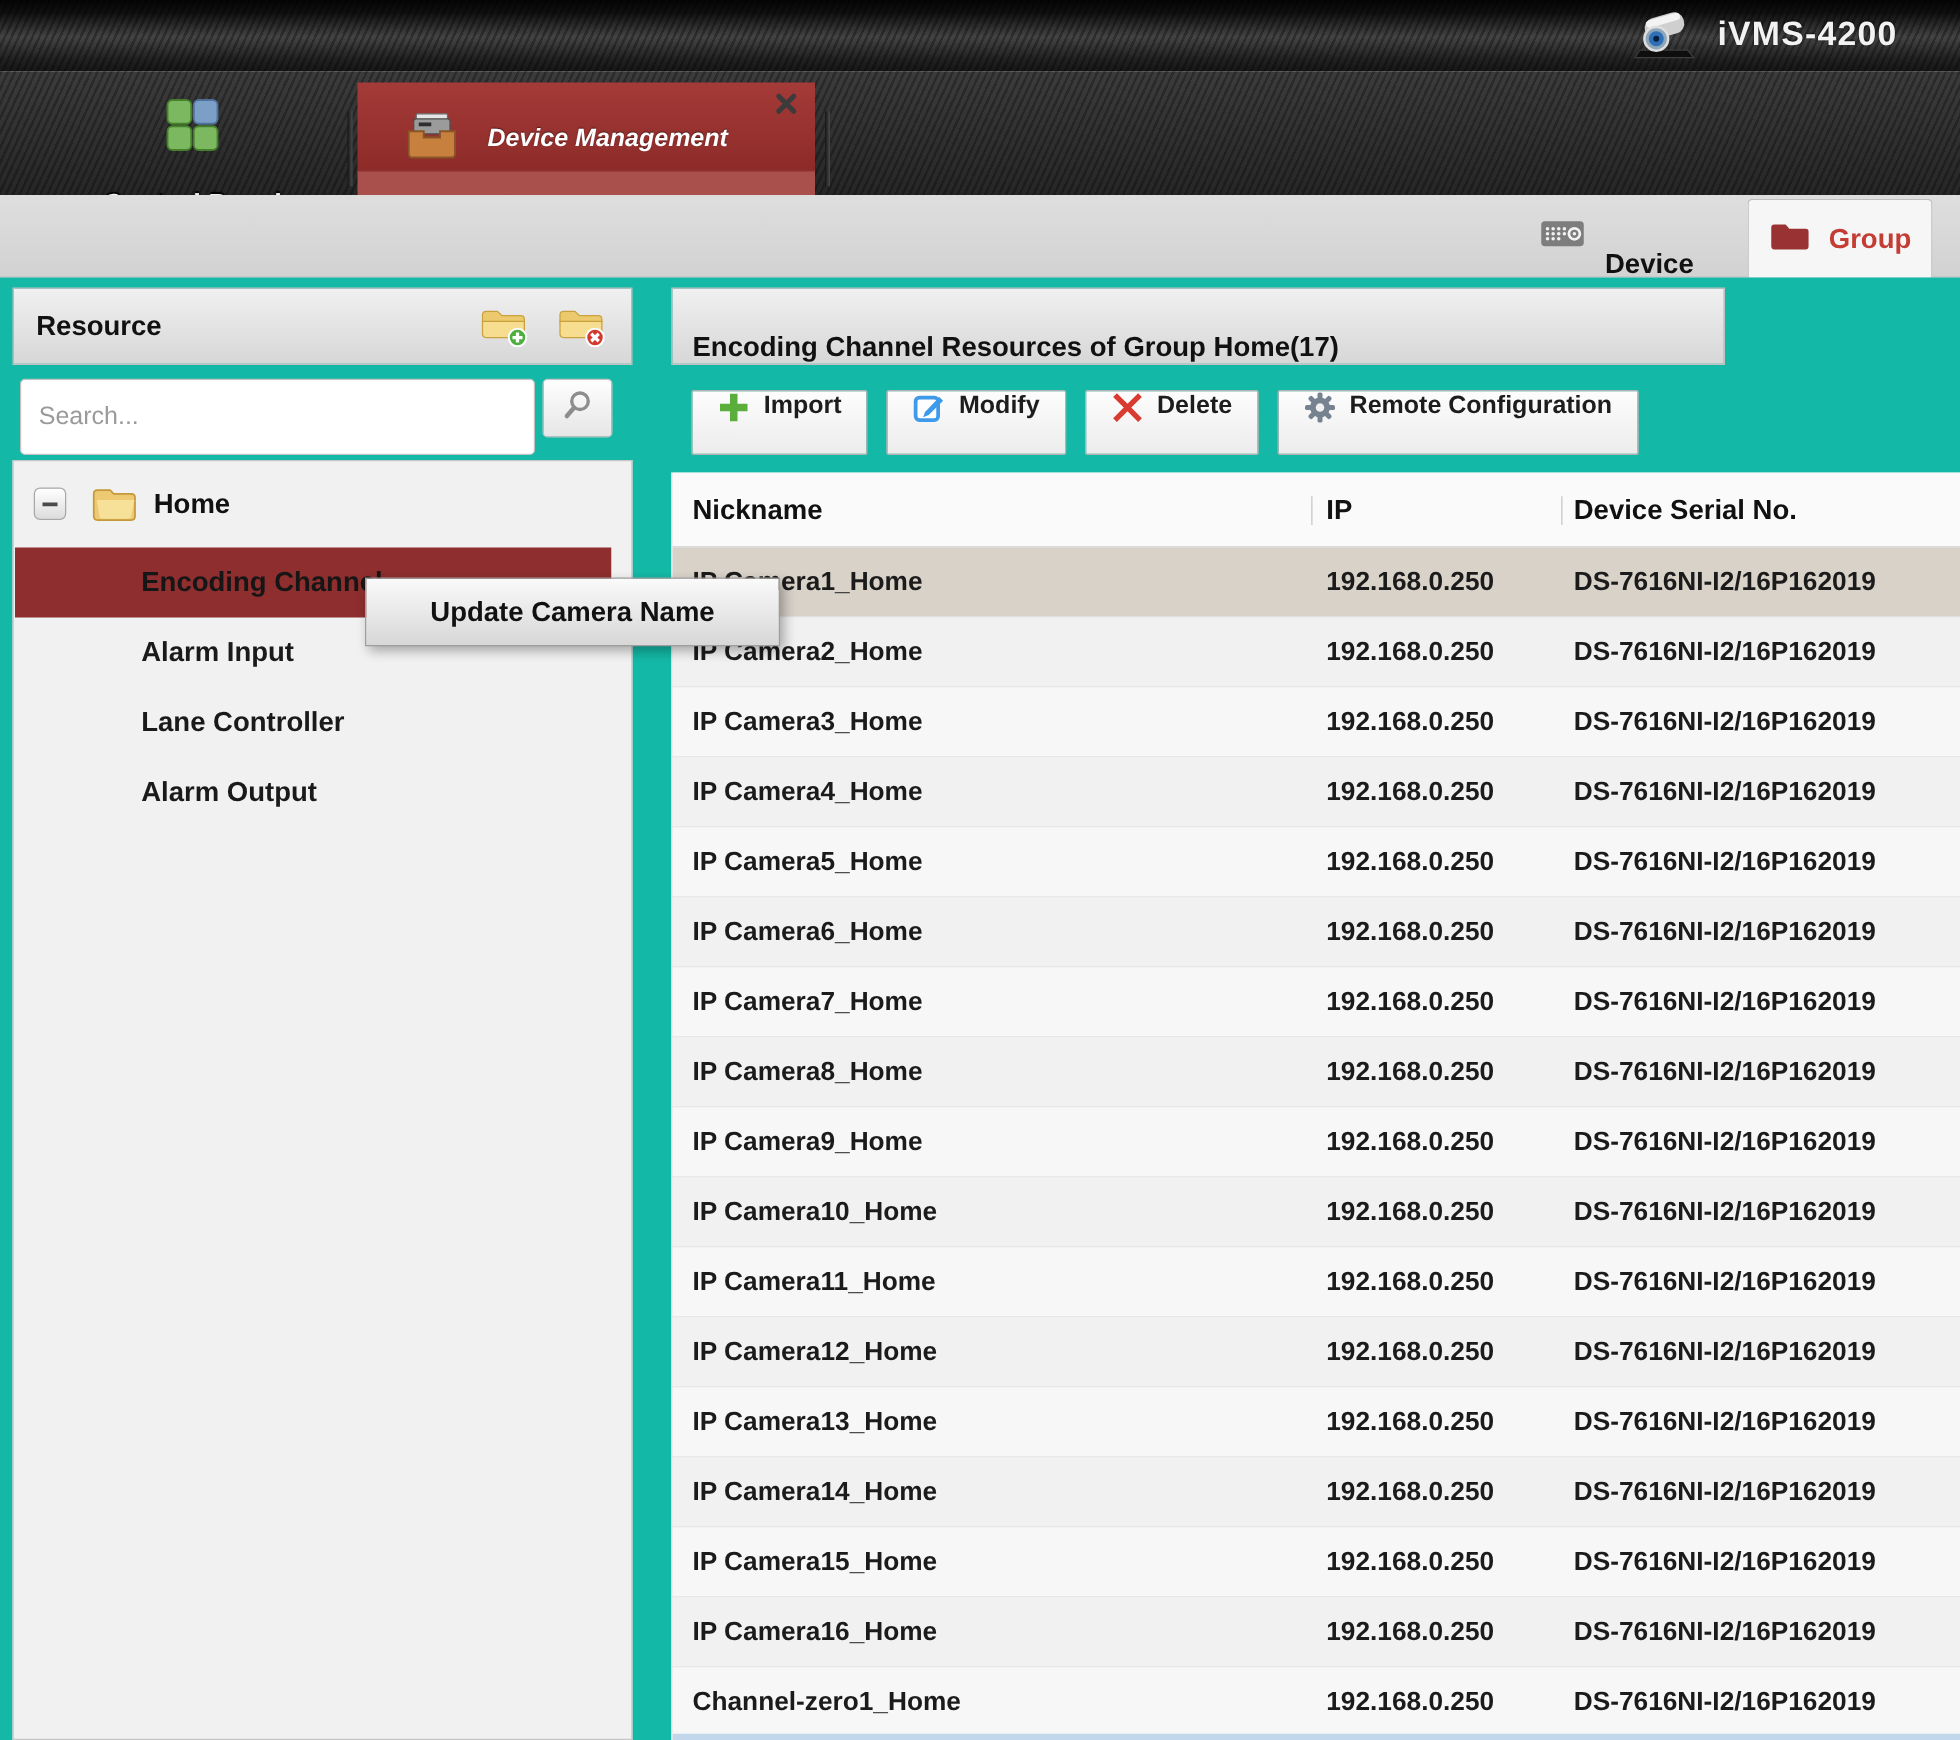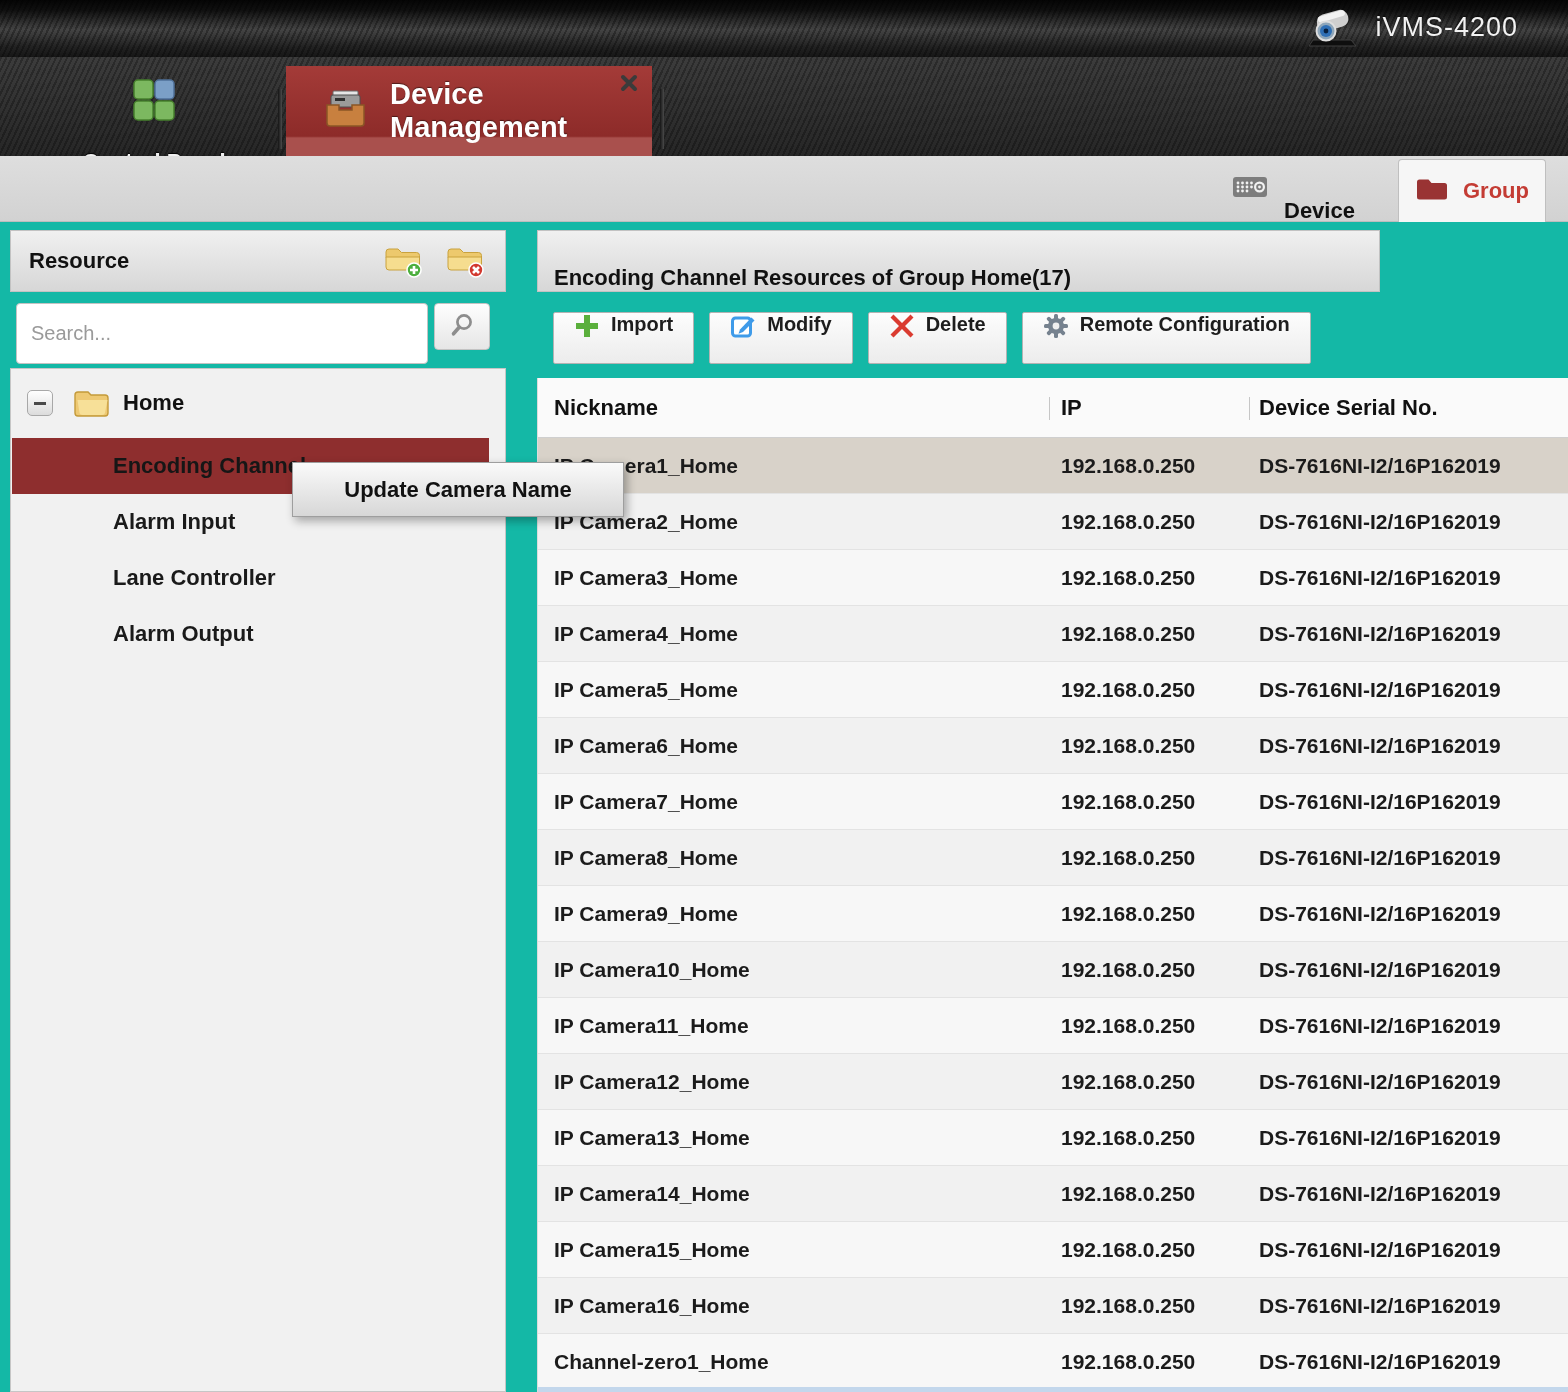--- a/index.html
+++ b/index.html
@@ -8,40 +8,40 @@
   .app { position:relative; width:1568px; height:1392px; }
 
   
   .titlebar { position:absolute; left:0; top:0; width:100%; height:57px;
     background-image:
       repeating-linear-gradient(115deg, rgba(0,0,0,.30) 0 2px, transparent 2px 5px),
       linear-gradient(180deg,#050505 0%,#101010 18%,#444 52%,#222 82%,#161616 100%);
   }
   .brand { position:absolute; right:50px; top:4px; display:flex; align-items:center; gap:16px; }
   .brand svg { display:block; }
-  .brand-name { color:#f2f2f2; font-size:27px; font-weight:400; letter-spacing:1px;
+  .brand-name { color:#f2f2f2; font-size:27px; font-weight:700; letter-spacing:1px;
     text-shadow:0 -1px 2px rgba(0,0,0,.8); }
 
   
   .tabbar { position:absolute; left:0; top:57px; width:100%; height:99px;
     background-image:
       repeating-linear-gradient(115deg, rgba(0,0,0,.28) 0 2px, transparent 2px 5px),
       linear-gradient(180deg,#3c3c3c,#262626);
   }
   .tab-cp { position:absolute; left:0; top:20px; width:278px; height:79px;
     display:flex; align-items:center; gap:22px; padding-left:30px; cursor:default;flex-direction:column; }
   .tab-cp .label { color:#f0f0f0; font-size:22px; font-weight:700; text-shadow:0 -1px 1px #000; }
   .tab-groove { position:absolute; left:278px; top:32px; width:4px; height:60px;
     background:linear-gradient(90deg,#151515,#4a4a4a); }
   .tab-groove2 { position:absolute; left:660px; top:32px; width:4px; height:60px;
     background:linear-gradient(90deg,#151515,#4a4a4a); }
   .tab-dm { position:absolute; left:286px; top:9px; width:366px; height:90px;
     background:linear-gradient(180deg,#a43b38 0%,#8d2b29 78%,#a9504d 80%,#a9504d 100%);
     display:flex; align-items:center; gap:22px; padding-left:36px; }
-  .tab-dm .label { color:#fff; font-size:29px; font-weight:700; text-shadow:0 -1px 1px rgba(0,0,0,.5); }
+  .tab-dm .label { color:#fff; font-size:20px; font-weight:700; text-shadow:0 -1px 1px rgba(0,0,0,.5);font-style:italic; }
   .tab-close { position:absolute; right:10px; top:4px; width:26px; height:26px; }
 
   
   .subtabbar { position:absolute; left:0; top:156px; width:100%; height:66px;
     background:linear-gradient(180deg,#dedede,#d2d2d2); border-bottom:1px solid #bdbdbd; }
   .subtab { position:absolute; top:0; height:66px; display:flex; align-items:center; gap:16px; }
   .subtab-device { left:1232px; width:160px; }
   .subtab-device .label { color:#111; font-size:22px; font-weight:700;margin-top:44px; }
   .subtab-group { left:1398px; width:148px; top:3px; height:63px;
     background:#f6f6f6; border:1px solid #bfbfbf; border-bottom:none;

